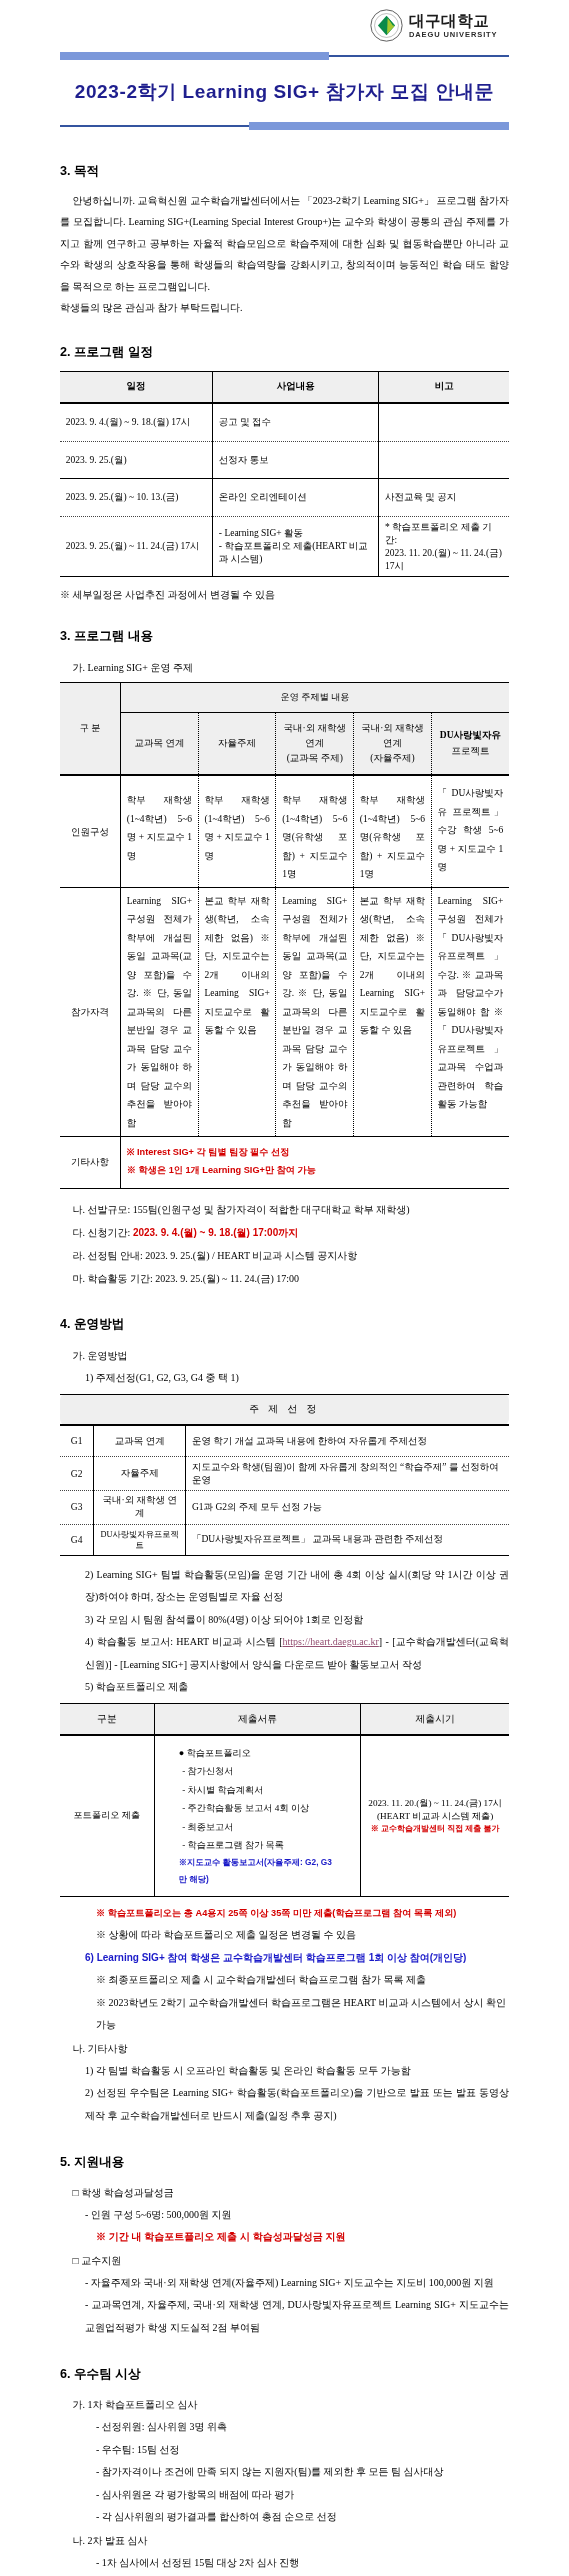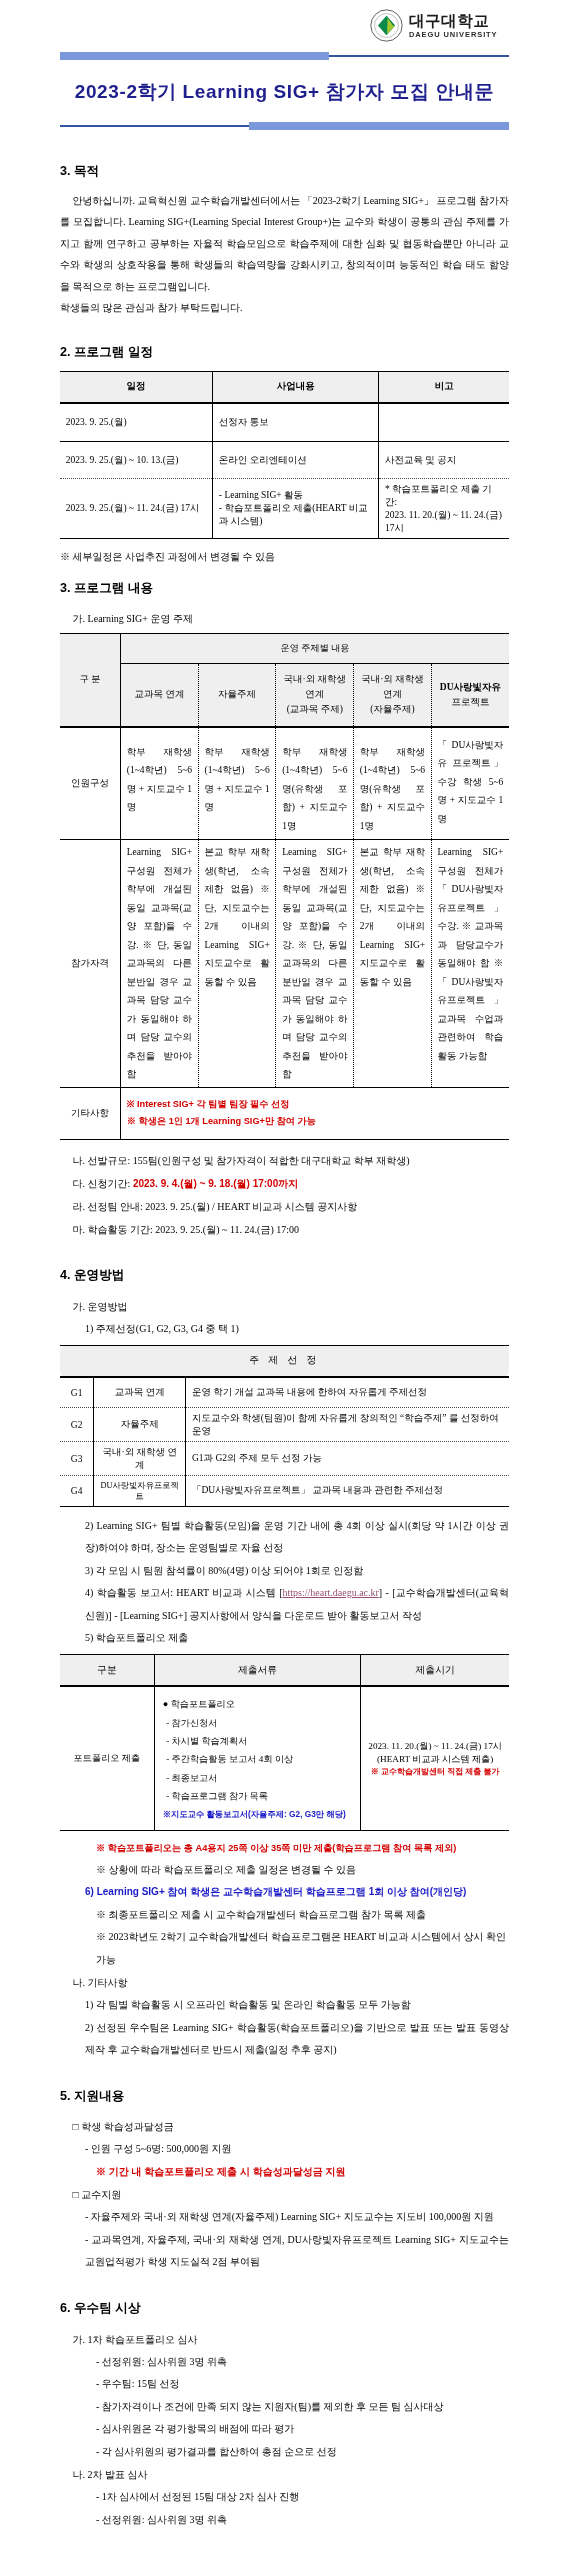--- a/index.html
+++ b/index.html
@@ -100,20 +100,25 @@
         <col style="width:37%">
         <col style="width:29%">
       </colgroup>
     <tbody>
         <tr>
       <td class="ghead dbl h">일정</td>
       <td class="ghead dbl h vs">사업내용</td>
       <td class="ghead dbl h vs">비고</td>
     </tr>
     <tr>
+      <td>2023. 9. 4.(월) ~ 9. 18.(월) 17시</td>
+      <td class="vs">공고 및 접수</td>
+      <td class="vs"></td>
+    </tr>
+    <tr>
       <td class="hd">2023. 9. 25.(월)</td>
       <td class="hd vs">선정자 통보</td>
       <td class="hd vs"></td>
     </tr>
     <tr>
       <td class="hs">2023. 9. 25.(월) ~ 10. 13.(금)</td>
       <td class="hs vs">온라인 오리엔테이션</td>
       <td class="hs vs">사전교육 및 공지</td>
     </tr>
     <tr>
@@ -124,21 +129,21 @@
       </td>
       <td class="hd vs">
         <div>* 학습포트폴리오 제출 기간:</div>
         <div>2023. 11. 20.(월) ~ 11. 24.(금) 17시</div>
       </td>
     </tr>
   </tbody>
     </table>
   <div class="body-line" style="margin-top:6.9px">※ 세부일정은 사업추진 과정에서 변경될 수 있음</div>
 
-  <div class="h1" style="margin-top:12px">3. 프로그램 내용</div>
+  <div class="h1" style="margin-top:23px">3. 프로그램 내용</div>
   <div class="lvl-a">가. Learning SIG+ 운영 주제</div>
 
   <table class="t topic" style="margin-top:3.4px">
     <colgroup>
         <col style="width:13.5%">
         <col style="width:17.3%">
         <col style="width:17.3%">
         <col style="width:17.3%">
         <col style="width:17.3%">
         <col style="width:17.3%">
@@ -246,21 +251,21 @@
         <col style="width:33%">
       </colgroup>
     <tbody>
         <tr>
       <td class="ghead dbl" style="height:23px;font-weight:normal;font-size:9.8px">구분</td>
       <td class="ghead dbl vs" style="font-weight:normal;font-size:9.8px">제출서류</td>
       <td class="ghead dbl vs" style="font-weight:normal;font-size:9.8px">제출시기</td>
     </tr>
     <tr>
       <td class="cc">포트폴리오 제출</td>
-      <td class="vs docs" style="padding:8px 8px">
+      <td class="vs docs" style="padding:8px 24px">
         <div>● 학습포트폴리오</div>
         <div style="padding-left:3.4px">- 참가신청서</div>
         <div style="padding-left:3.4px">- 차시별 학습계획서</div>
         <div style="padding-left:3.4px">- 주간학습활동 보고서 4회 이상</div>
         <div style="padding-left:3.4px">- 최종보고서</div>
         <div style="padding-left:3.4px">- 학습프로그램 참가 목록</div>
         <div class="blueb" style="font-size:8.3px">※지도교수 활동보고서(자율주제: G2, G3만 해당)</div>
       </td>
       <td class="vs cc">
         <div>2023. 11. 20.(월) ~ 11. 24.(금) 17시</div>

